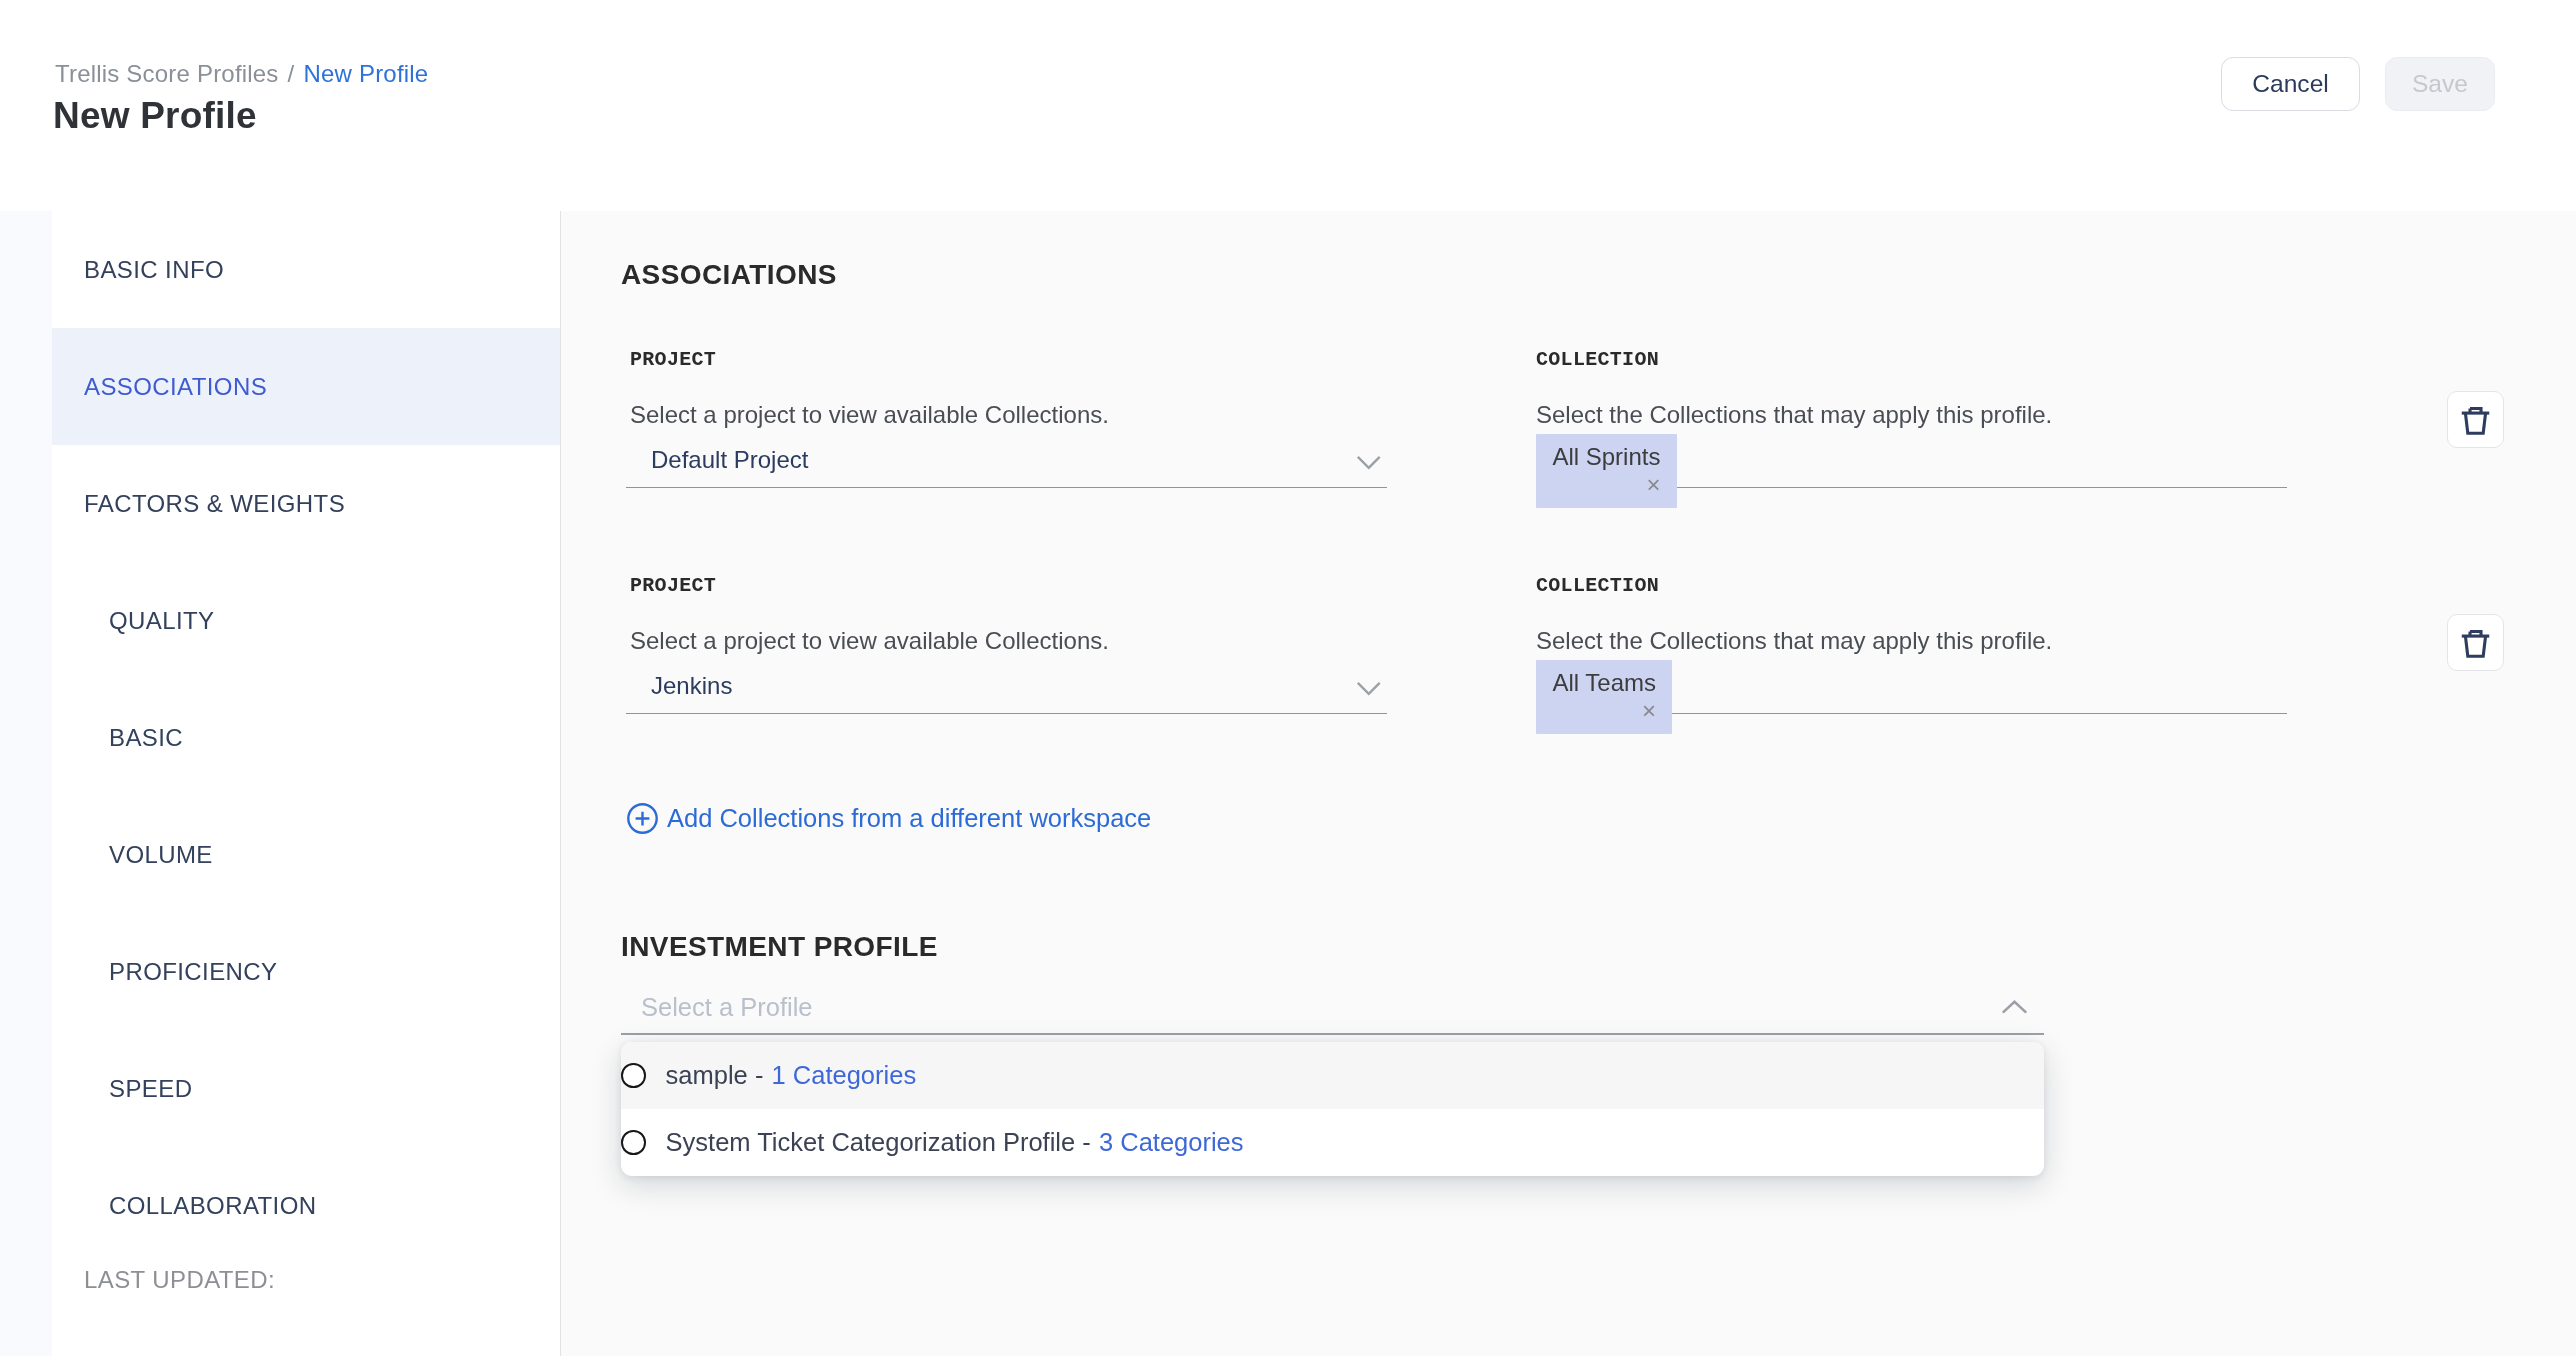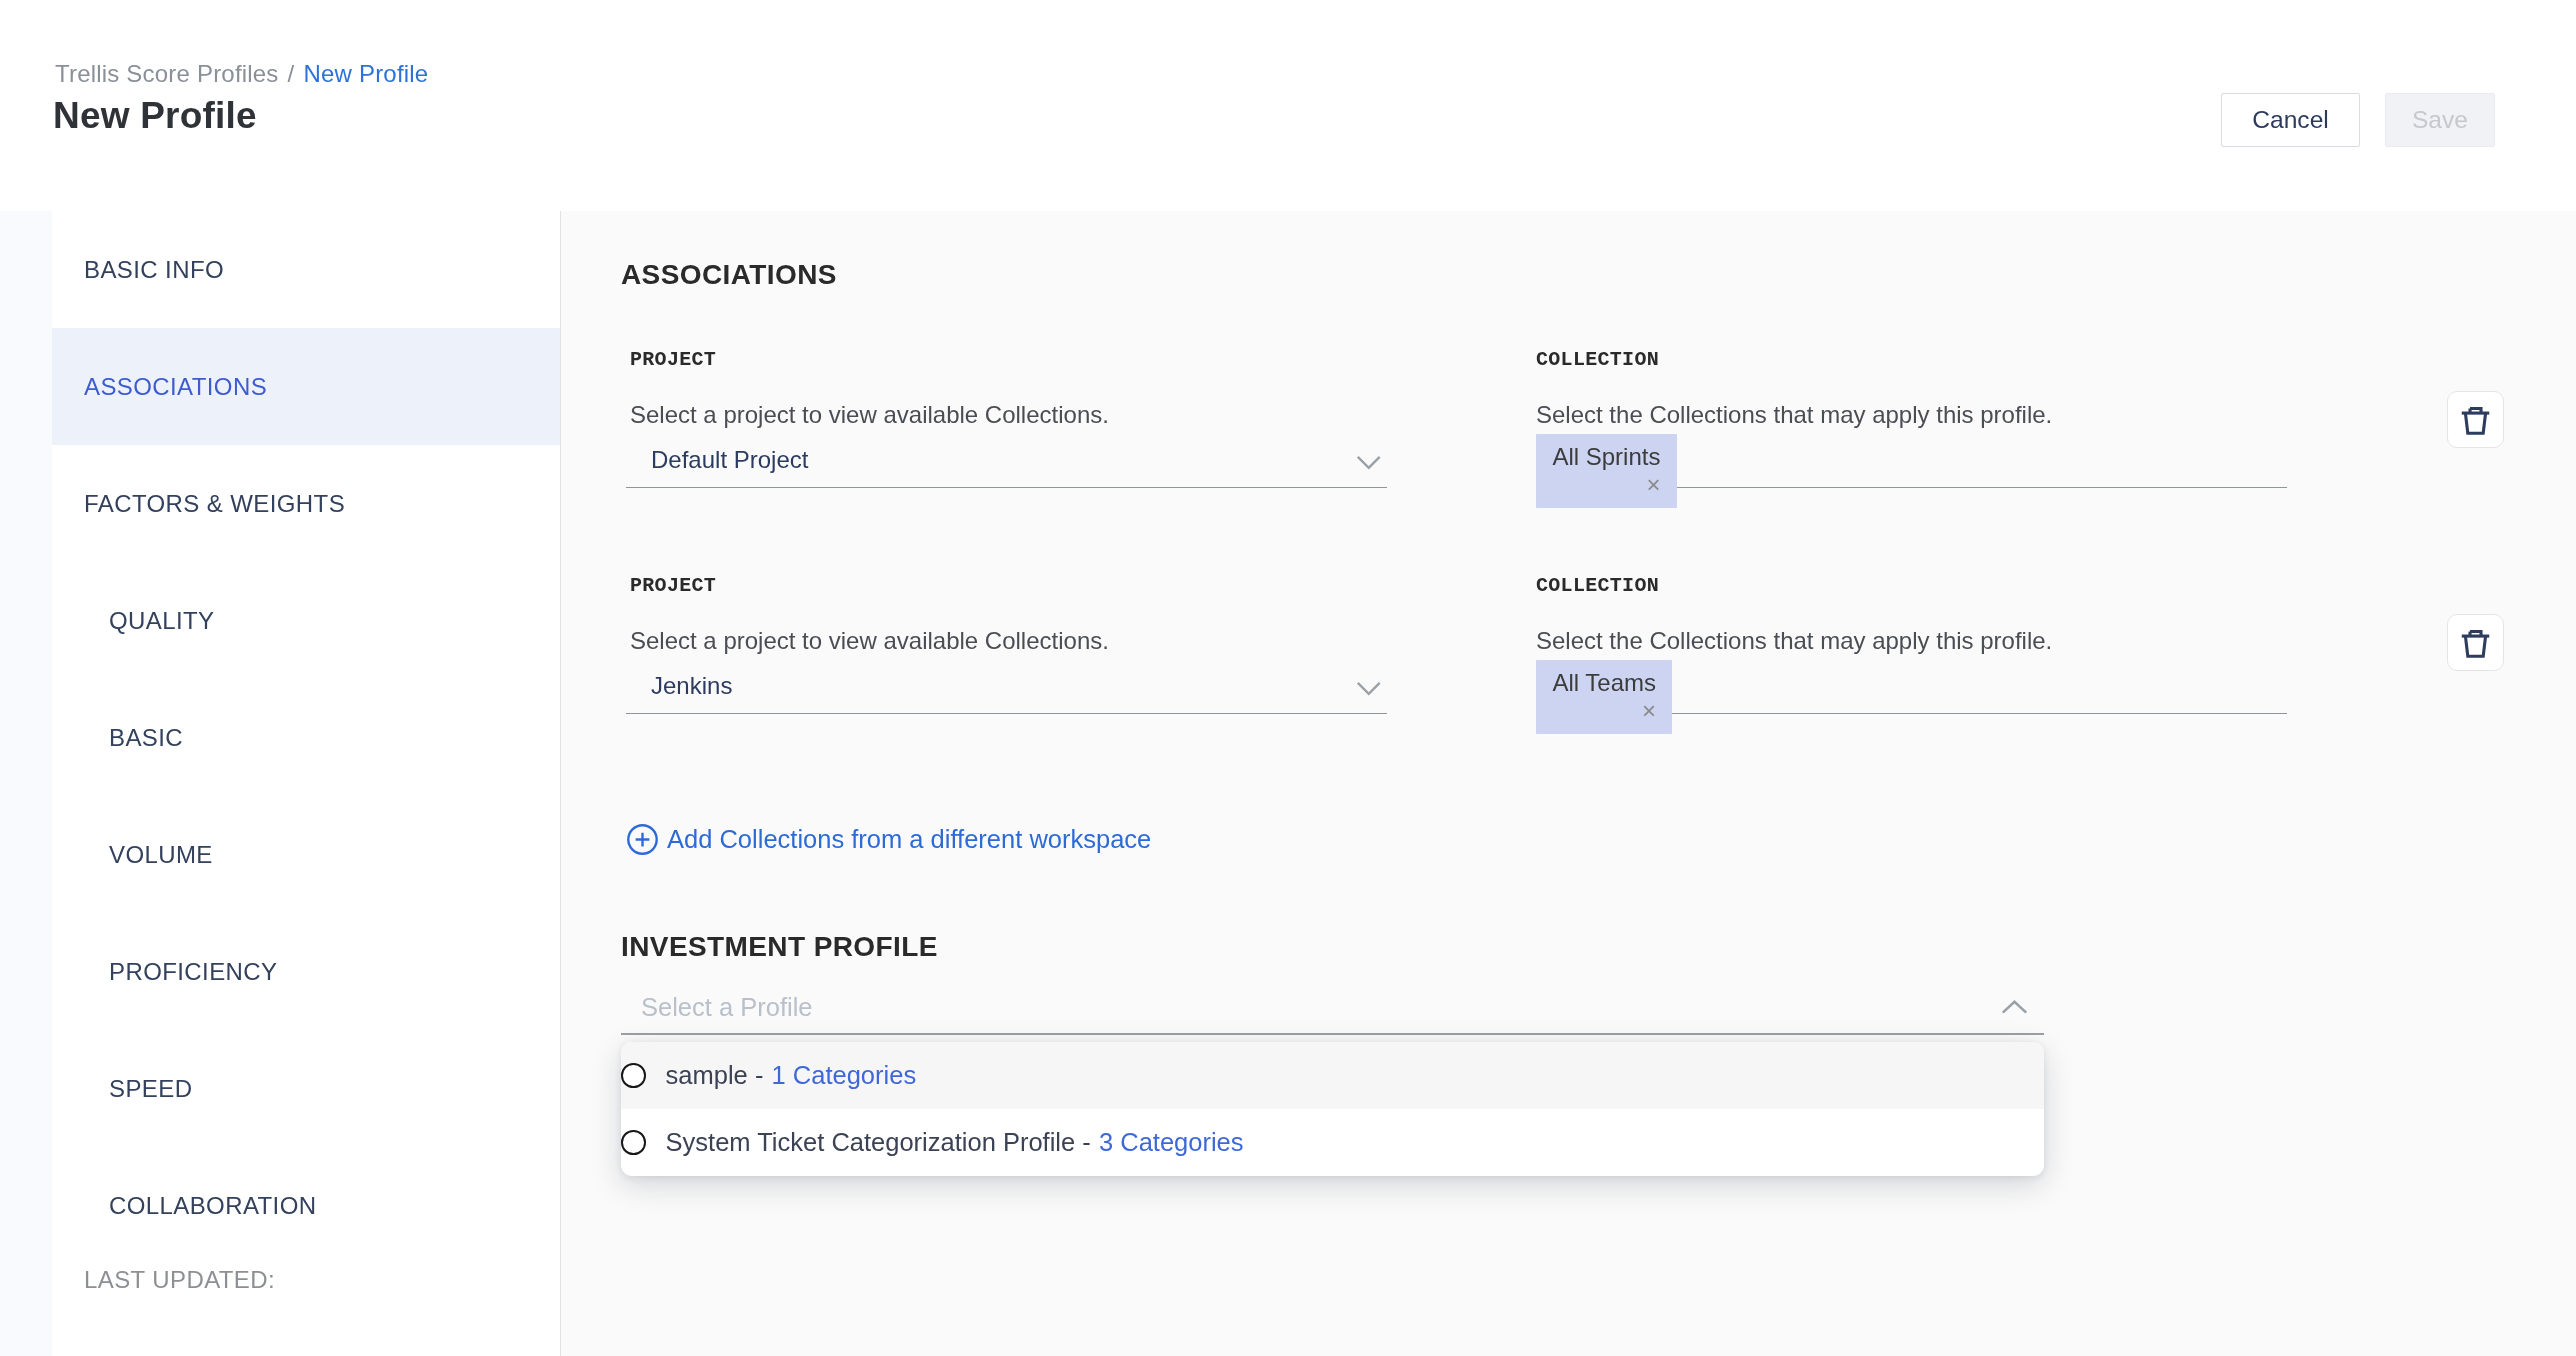--- a/index.html
+++ b/index.html
@@ -7,21 +7,21 @@
   body { font-family:"Liberation Sans", sans-serif; }
   .page { position:relative; width:2576px; height:1356px; background:#ffffff; overflow:hidden; }
 
   
   .header { position:absolute; left:0; top:0; width:2576px; height:243px; background:#ffffff; border-bottom:1.8px solid #e5e7ea; }
   .breadcrumb { position:absolute; left:55px; top:60px; font-size:24px; color:#8a9098; letter-spacing:0.2px; }
   .breadcrumb .crumb-parent { color:#8a9098; cursor:pointer; }
   .breadcrumb .crumb-sep { color:#8a9098; margin:0 9px; }
   .breadcrumb .crumb-current { color:#2d72d9; cursor:pointer; }
   .page-title { position:absolute; left:53px; top:95px; font-size:37px; font-weight:600; color:#2f3237; letter-spacing:0.2px; }
-  .btn { position:absolute; top:57px; height:54px; border-radius:2px; font-size:24.6px; display:flex; align-items:center; justify-content:center; cursor:pointer; font-family:"Liberation Sans", sans-serif;margin-top:36px; }
+  .btn { position:absolute; top:57px; height:54px; border-radius:12px; font-size:24.6px; display:flex; align-items:center; justify-content:center; cursor:pointer; font-family:"Liberation Sans", sans-serif; }
   .btn-cancel { left:2221px; width:139px; background:#ffffff; border:1.8px solid #d9dce1; color:#2c3a5c; }
   .btn-save { left:2385px; width:110px; background:#f1f2f5; border:1.8px solid #e9ebef; color:#c4c8cf; cursor:default; }
 
   
   .gutter { position:absolute; left:0; top:211px; width:52px; height:1146px; background:#f8fafd; }
   .sidebar { position:absolute; left:52px; top:211px; width:509px; height:1146px; background:#ffffff; border-right:1.8px solid #e0e2e5; }
   .side-item { height:117px; display:flex; align-items:center; font-size:24px; font-weight:500; color:#33415c; letter-spacing:0.4px; cursor:pointer; padding-left:32px; }
   .side-item.level2 { padding-left:57px; }
   .side-item.selected { background:#ecf1fa; color:#3f5bd0; }
   .side-footer { position:absolute; left:32px; top:1055px; font-size:24px; color:#8c8f94; letter-spacing:0.4px; }
@@ -138,21 +138,21 @@
       <svg width="33" height="35" viewBox="0 0 36 38">
           <g fill="none" stroke="#2e3c5e" stroke-width="3.4">
             <path d="M12 7 h12 v5"></path>
             <path d="M12 12 v-5"></path>
             <path d="M3 12 h30"></path>
             <path d="M7 12 l2.6 22 h16.8 l2.6 -22"></path>
           </g>
         </svg>
     </div>
 
-    <div class="add-link" style="left:65px; top:612px;gap:8px;">
+    <div class="add-link" style="left:65px; top:591px;gap:8px;">
       <svg width="33" height="33" viewBox="0 0 36 36">
           <circle cx="18" cy="18" r="15.5" fill="none" stroke="#2c6bd6" stroke-width="2.6"></circle>
           <path d="M18 10.5 v15 M10.5 18 h15" stroke="#2c6bd6" stroke-width="2.6"></path>
         </svg>
       <span class="add-text">Add Collections from a different workspace</span>
     </div>
 
     <div class="section-title" style="left:60px; top:720px;">INVESTMENT PROFILE</div>
     <div class="inv-select" style="left:60px; top:775px; width:1423px;">
       <span class="placeholder">Select a Profile</span>

